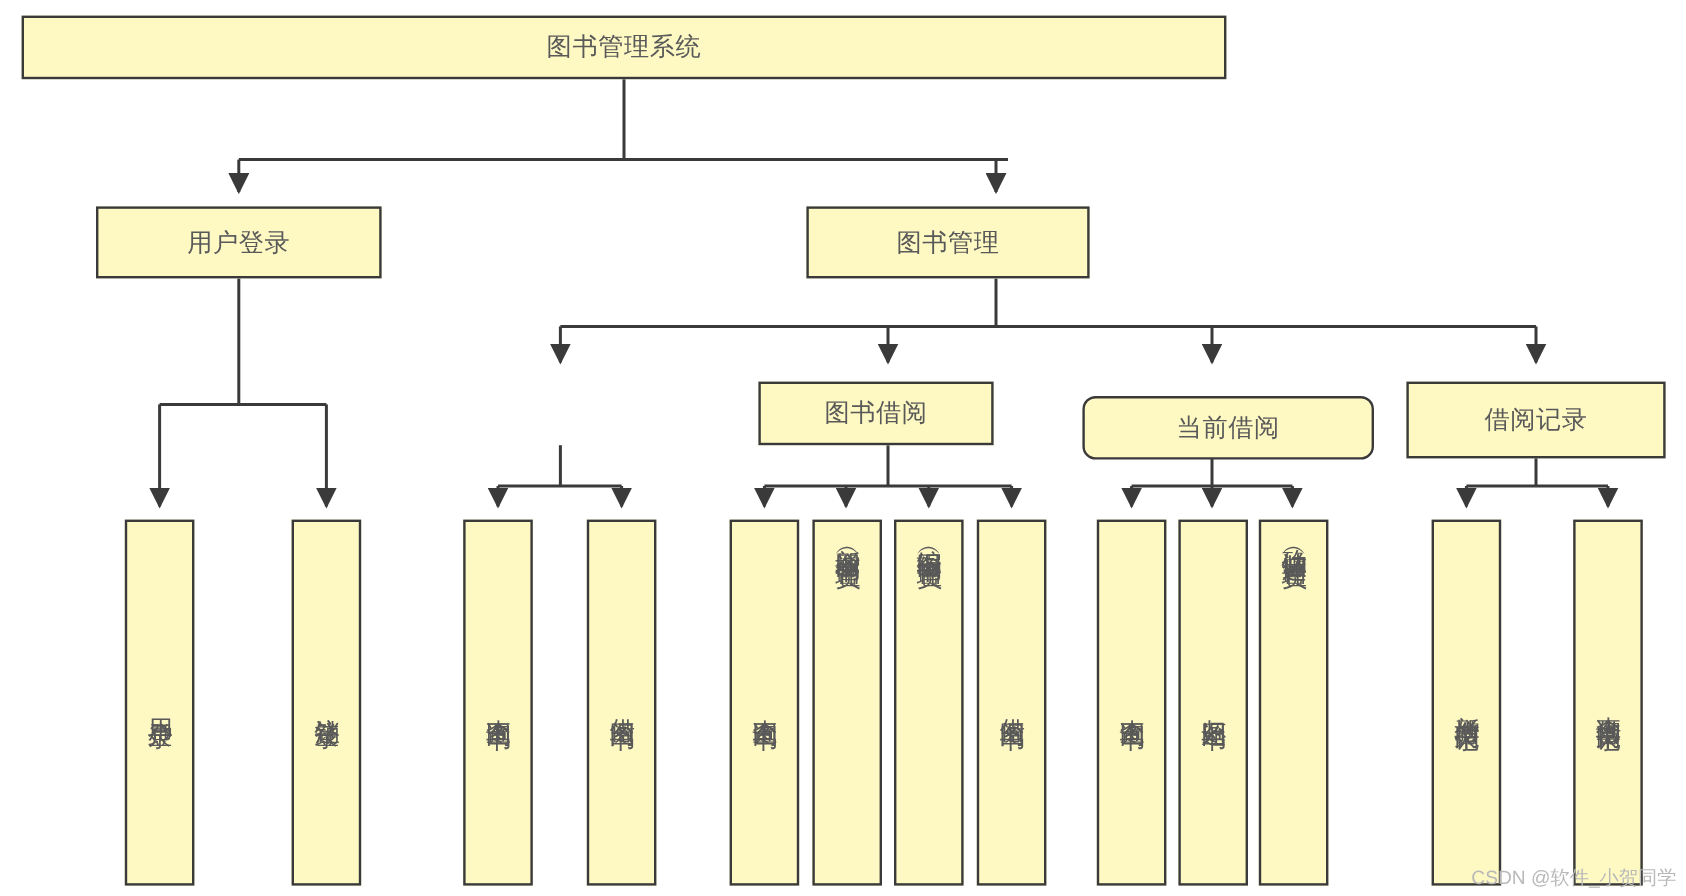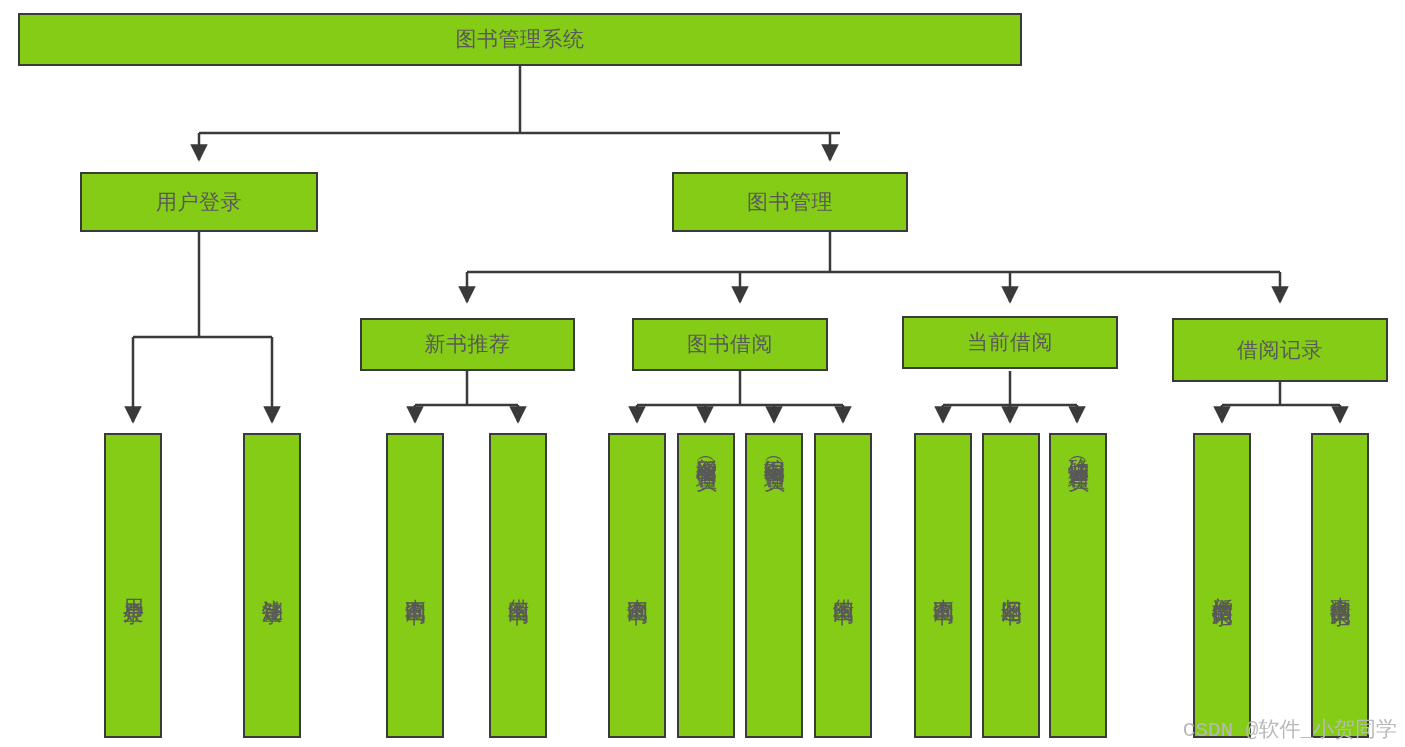--- a/index.html
+++ b/index.html
@@ -20,21 +20,21 @@
   svg#edges {
     position: absolute;
     left: 0;
     top: 0;
     width: 1405px;
     height: 747px;
   }
   .node {
     position: absolute;
     box-sizing: border-box;
-    background: #84cc16;
+    background: #fef9c3;
     border: 2.5px solid #3a3a3a;
     display: flex;
     align-items: center;
     justify-content: center;
     z-index: 2;
   }
   .node .label {
     color: #595959;
     font-size: 21px;
     line-height: 1.18;
@@ -54,25 +54,25 @@
     padding-top: 6px;
   }
   .node.vertical.centered {
     align-items: center;
     padding-top: 0;
   }
   .watermark {
     position: absolute;
     right: 8px;
     bottom: 4px;
-    font-size: 21px;
+    font-size: 16px;
     color: #b9b9b9;
     z-index: 5;
     white-space: nowrap;
-    font-family: Liberation Mono, monospace;
+    font-family: Liberation Sans, sans-serif;
   }
 </style>
 </head>
 <body>
 
 <div id="canvas">
 
   <svg id="edges" viewBox="0 0 1405 747" xmlns="http://www.w3.org/2000/svg">
     <defs>
       <marker id="arrow" viewBox="0 0 10 10" refX="9" refY="5" markerWidth="7" markerHeight="7" orient="auto-start-reverse">
@@ -127,27 +127,24 @@
     <span class="label">图书管理系统</span>
   </div>
 
   <div class="node" style="left:80px; top:172px; width:238px; height:60px;">
     <span class="label">用户登录</span>
   </div>
   <div class="node" style="left:672px; top:172px; width:236px; height:60px;">
     <span class="label">图书管理</span>
   </div>
 
-  <div class="node" style="left:360px; top:318px; width:215px; height:53px;">
-    <span class="label">新书推荐</span>
-  </div>
   <div class="node" style="left:632px; top:318px; width:196px; height:53px;">
     <span class="label">图书借阅</span>
   </div>
-  <div class="node" style="left:902px; top:316px; width:216px; height:53px;">
+  <div class="node" style="left:902px; top:330px; width:243px; height:53px;border-radius:11px;">
     <span class="label">当前借阅</span>
   </div>
   <div class="node" style="left:1172px; top:318px; width:216px; height:64px;">
     <span class="label">借阅记录</span>
   </div>
 
   <div class="node vertical centered" style="left:104px; top:433px; width:58px; height:305px;">
     <span class="label">用户登录</span>
   </div>
   <div class="node vertical centered" style="left:243px; top:433px; width:58px; height:305px;">

